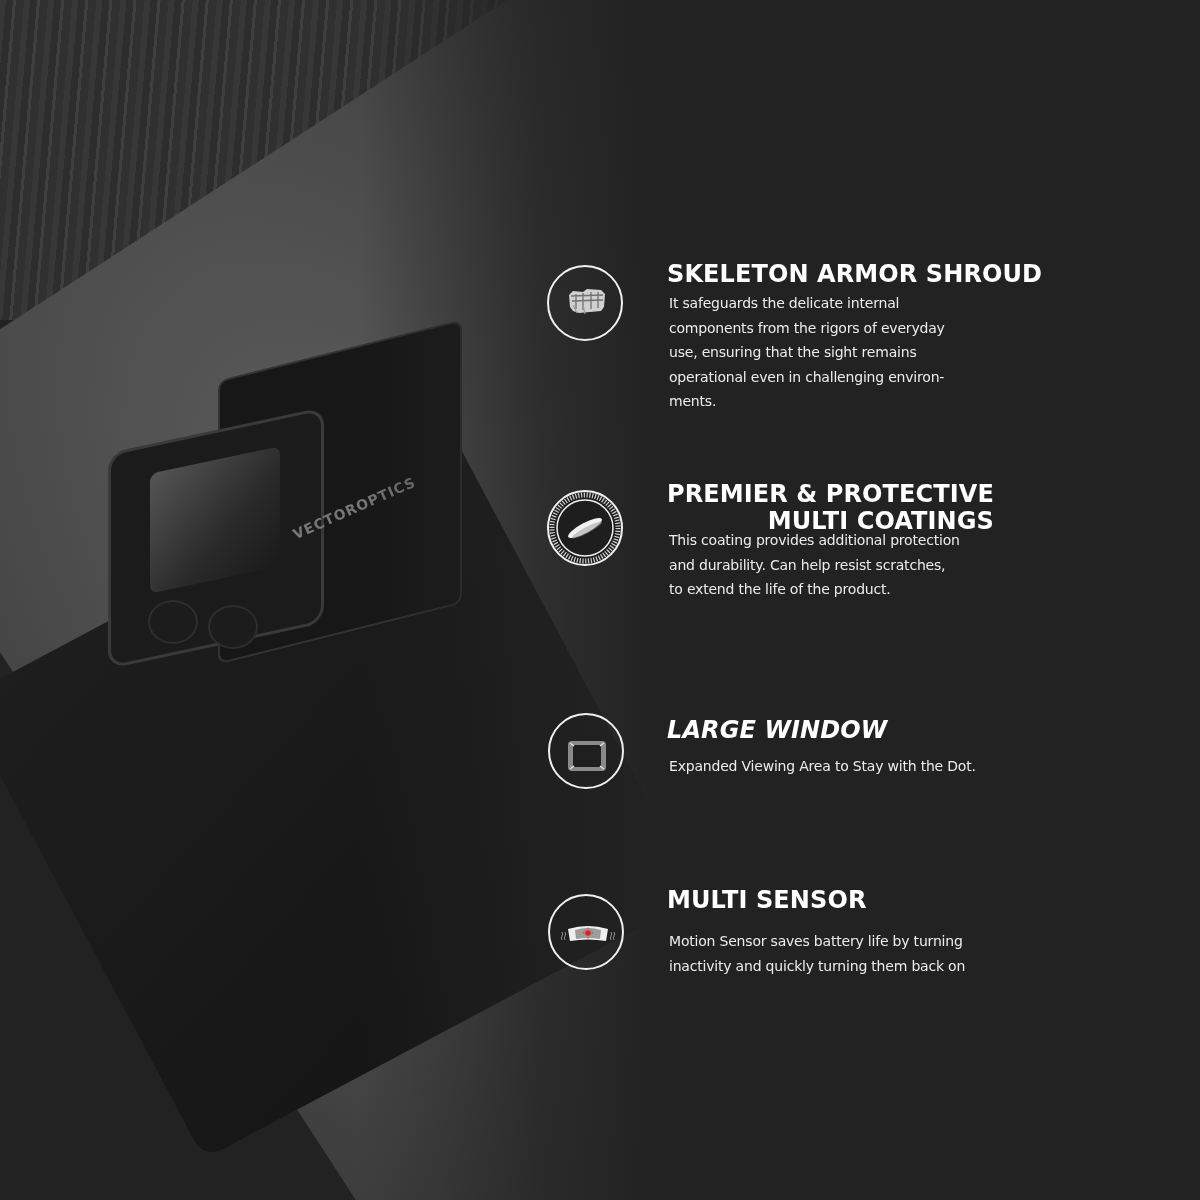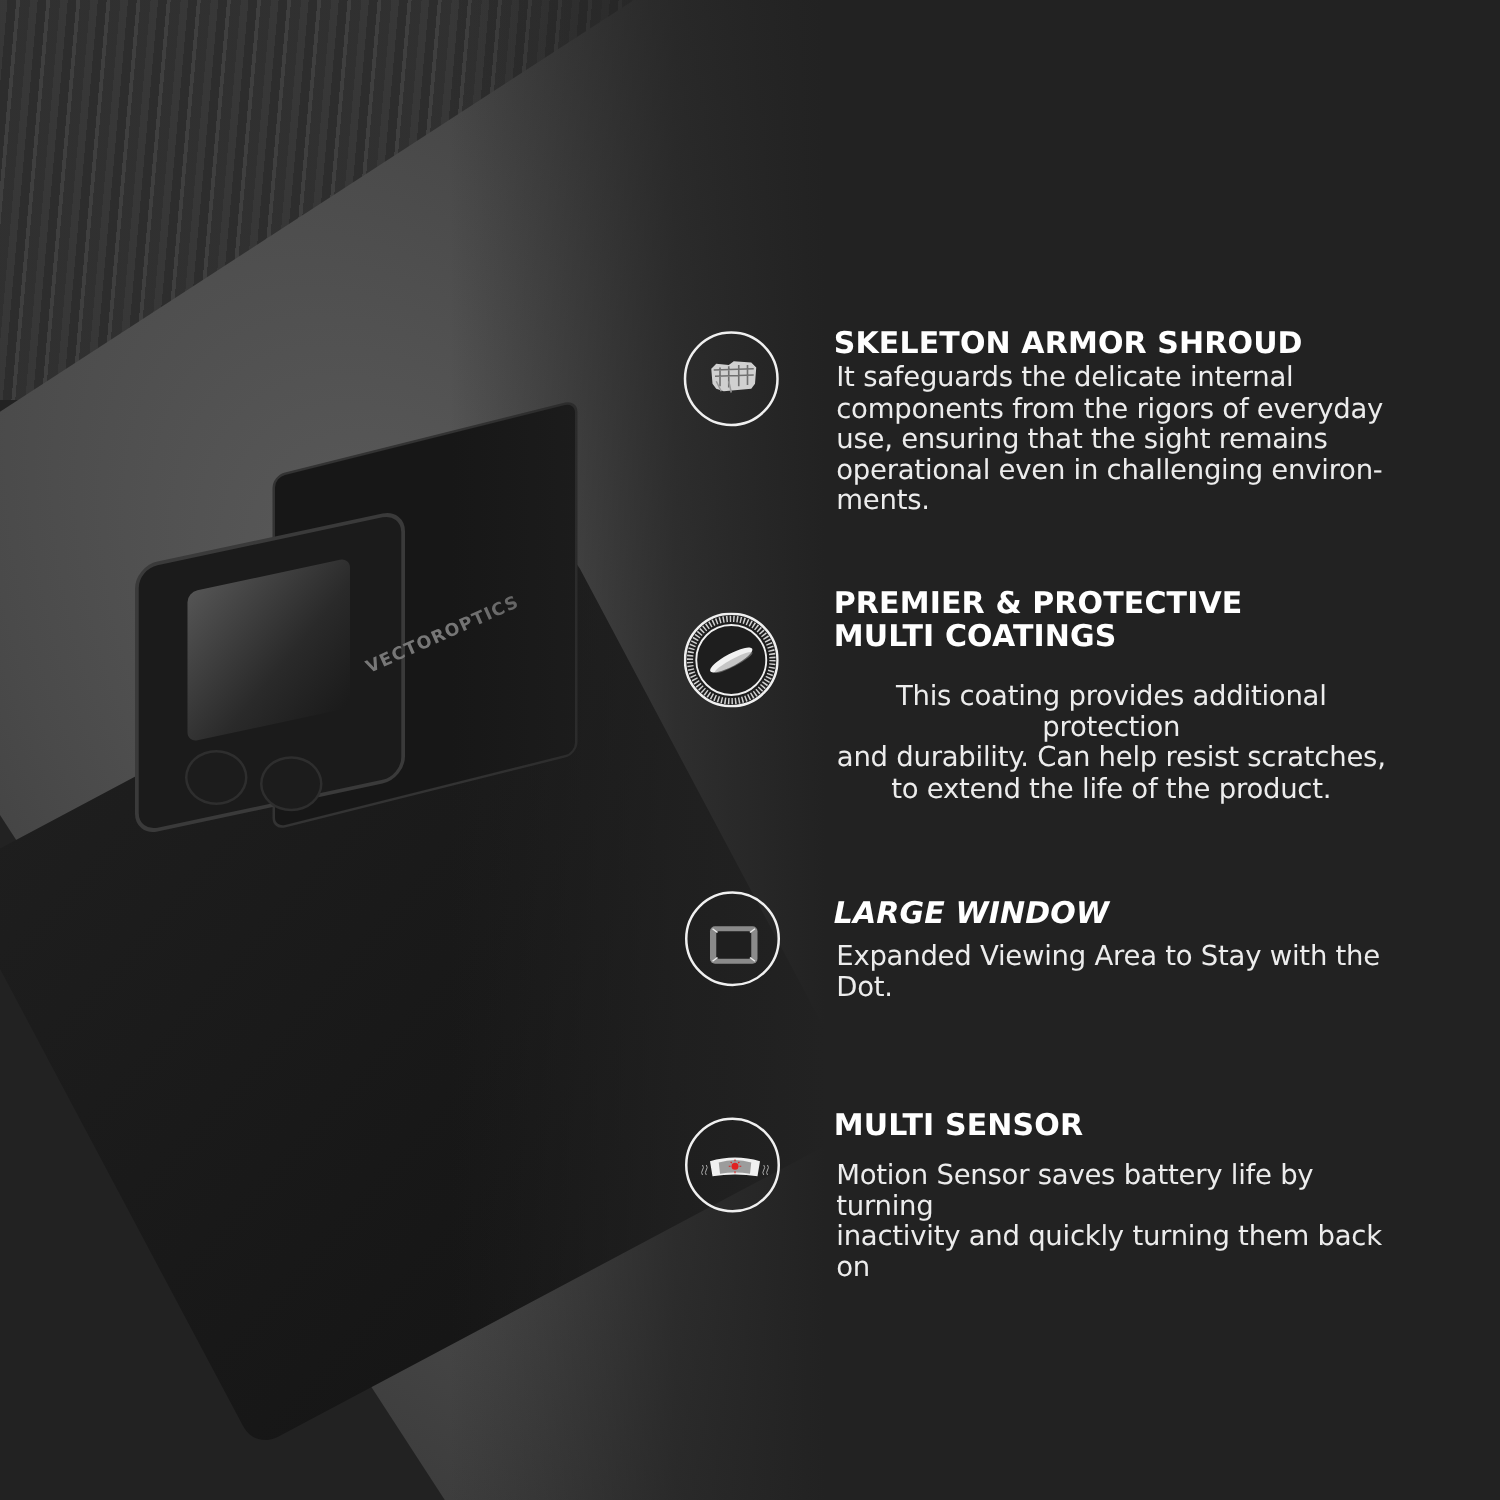--- a/index.html
+++ b/index.html
@@ -74,21 +74,21 @@
   }
   .icon-circle svg { position: absolute; left: 0; top: 0; width: 76px; height: 76px; }
   .f-title {
     position: absolute; left: 120px; margin: 0;
     font-family: "DejaVu Sans", sans-serif;
     font-weight: bold; font-size: 24px; line-height: 27px;
     color: #ffffff; letter-spacing: 0.1px;
   }
   .f-desc {
     position: absolute; left: 122px; margin: 0; width: 440px;
-    font-size: 22px; line-height: 24.5px; color: #ececec;
+    font-size: 14px; line-height: 24.5px; color: #ececec;
     font-family: "DejaVu Sans", sans-serif;
     letter-spacing: -0.2px;
   }
 </style>
 </head>
 <body>
 
 <div class="photo">
   <div class="grass"></div>
   <div class="board"></div>
@@ -127,25 +127,25 @@
   <div class="feature" style="top:0;">
     <div class="icon-circle" style="top:490px;border:none;">
       <svg viewBox="0 0 76 76">
         <circle cx="38" cy="38" r="37" fill="#1e1e1e" stroke="#f0f0f0" stroke-width="2"></circle>
         <circle cx="38" cy="38" r="28" fill="#1e1e1e" stroke="#f0f0f0" stroke-width="1.5"></circle>
         <circle cx="38" cy="38" r="33" fill="none" stroke="#f0f0f0" stroke-width="5" stroke-dasharray="1.2 1.6" opacity="0.85"></circle>
         <ellipse cx="38" cy="38" rx="19" ry="5" transform="rotate(-28 38 38)" fill="#f2f2f2"></ellipse>
         <ellipse cx="40" cy="40" rx="17" ry="3" transform="rotate(-28 40 40)" fill="#9a9a9a" opacity="0.5"></ellipse>
       </svg>
     </div>
-    <h2 class="f-title" style="top:469px;">
+    <h2 class="f-title" style="top:481px;text-align:right;">
       <span style="display:block">PREMIER &amp; PROTECTIVE</span>
       <span style="display:block">MULTI COATINGS</span>
     </h2>
-    <p class="f-desc" style="top:546px;text-align:center;">
+    <p class="f-desc" style="top:528px;">
       <span style="display:block">This coating provides additional protection</span>
       <span style="display:block">and durability. Can help resist scratches,</span>
       <span style="display:block">to extend the life of the product.</span>
     </p>
   </div>
 
   <div class="feature" style="top:0;">
     <div class="icon-circle" style="top:713px;left:1px;">
       <svg viewBox="0 0 76 76">
         <rect x="18" y="26" width="38" height="30" rx="4" fill="#8a8a8a"></rect>

